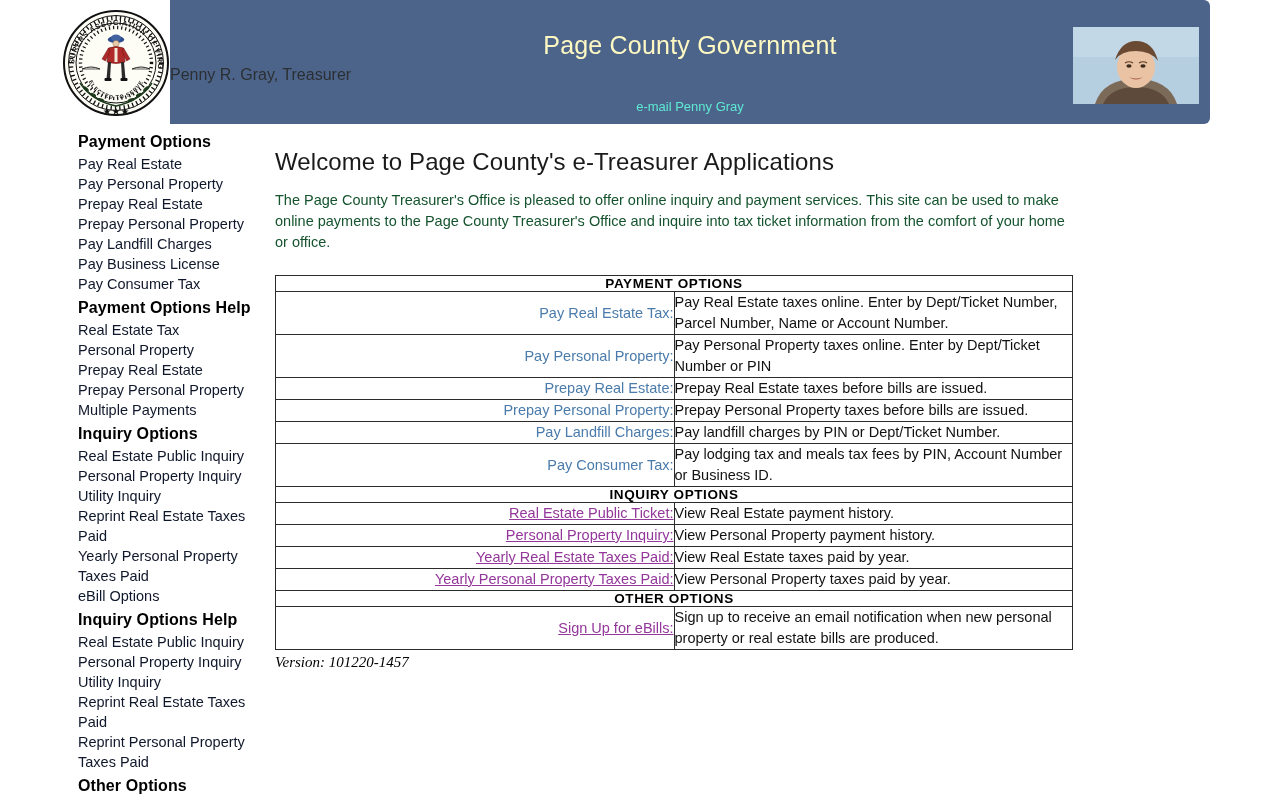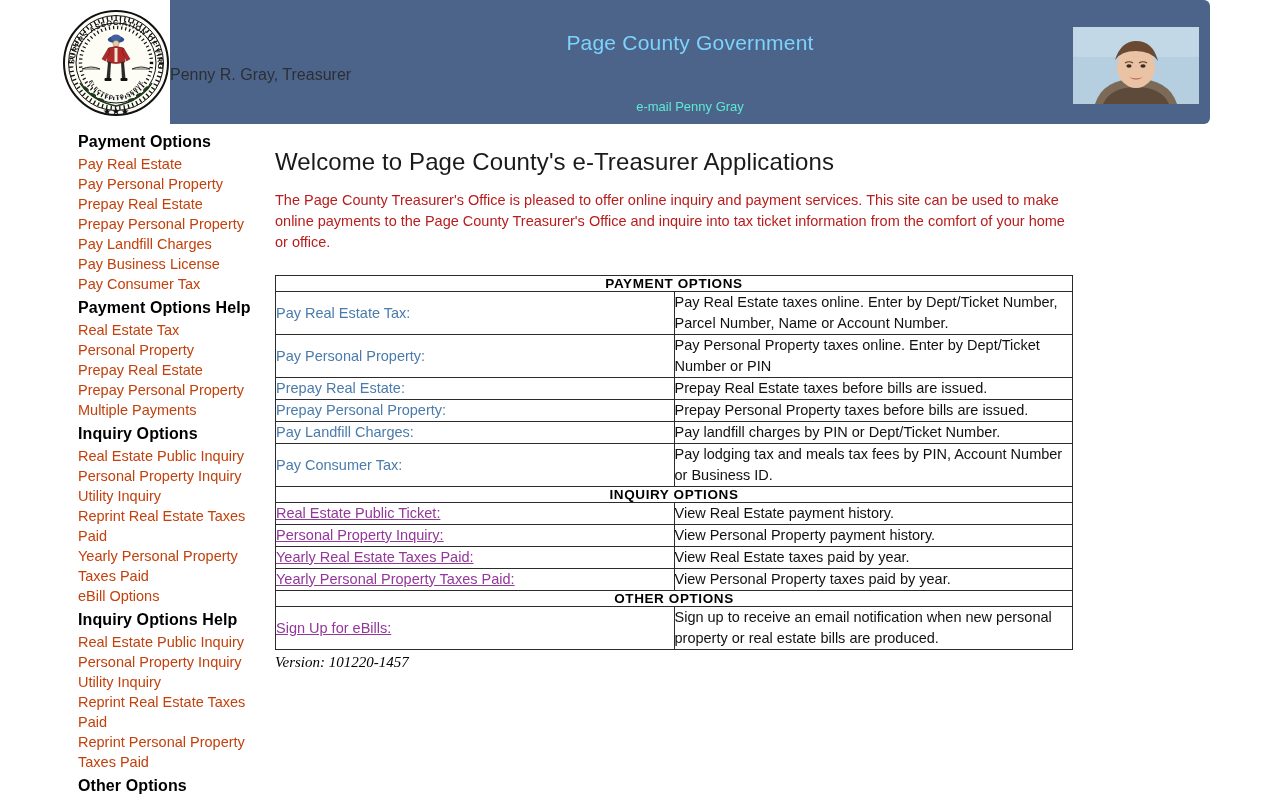--- a/index.html
+++ b/index.html
@@ -42,22 +42,22 @@
     height: 124px;
     background: #4c648a;
     border-radius: 0 6px 6px 0;
     box-sizing: border-box;
   }
   .hdr-title {
     position: absolute;
     left: 0; right: 0;
     top: 31px;
     text-align: center;
-    font-size: 21px;
-    color: #7dd3fc;
+    font-size: 25px;
+    color: #fef9c3;
     font-weight: 400;
     letter-spacing: 0.2px;
   }
   .hdr-sub {
     position: absolute;
     left: 0; right: 0;
     top: 66px;
     text-align: left;
     font-size: 16px;
     color: #2b2f33;
@@ -97,21 +97,21 @@
   .nav-head {
     font-size: 16px;
     font-weight: bold;
     color: #000;
     padding: 4px 0 2px 78px;
     line-height: 20px;
     letter-spacing: 0.1px;
   }
   .nav-item {
     font-size: 14.5px;
-    color: #c2410c;
+    color: #0f172a;
     padding: 0 6px 0 78px;
     line-height: 20px;
     cursor: pointer;
     text-decoration: none;
     display: block;
   }
 
   
   .main {
     position: absolute;
@@ -127,21 +127,21 @@
     font-size: 24px;
     font-weight: 400;
     color: #1a1a1a;
     letter-spacing: 0.1px;
   }
   p.intro {
     margin: 0;
     padding: 14px 22px 0 17px;
     font-size: 14.5px;
     line-height: 21px;
-    color: #b91c1c;
+    color: #14532d;
     max-width: 800px;
   }
 
   table.opts {
     margin: 22px 0 0 17px;
     width: 798px;
     border-collapse: collapse;
     border: 1px solid #2b2b2b;
     table-layout: fixed;
   }
@@ -153,21 +153,21 @@
   td.sect {
     text-align: center;
     font-size: 13.5px;
     font-weight: bold;
     letter-spacing: 0.6px;
     padding: 3px 0 4px 0;
     color: #000;
   }
   td.lbl {
     width: 212px;
-    text-align: left;
+    text-align: right;
     padding: 3px 1px 4px 6px;
     vertical-align: middle;
   }
   td.desc {
     padding: 3px 6px 4px 3px;
     font-size: 14.5px;
     line-height: 21px;
     color: #111;
     vertical-align: middle;
   }

